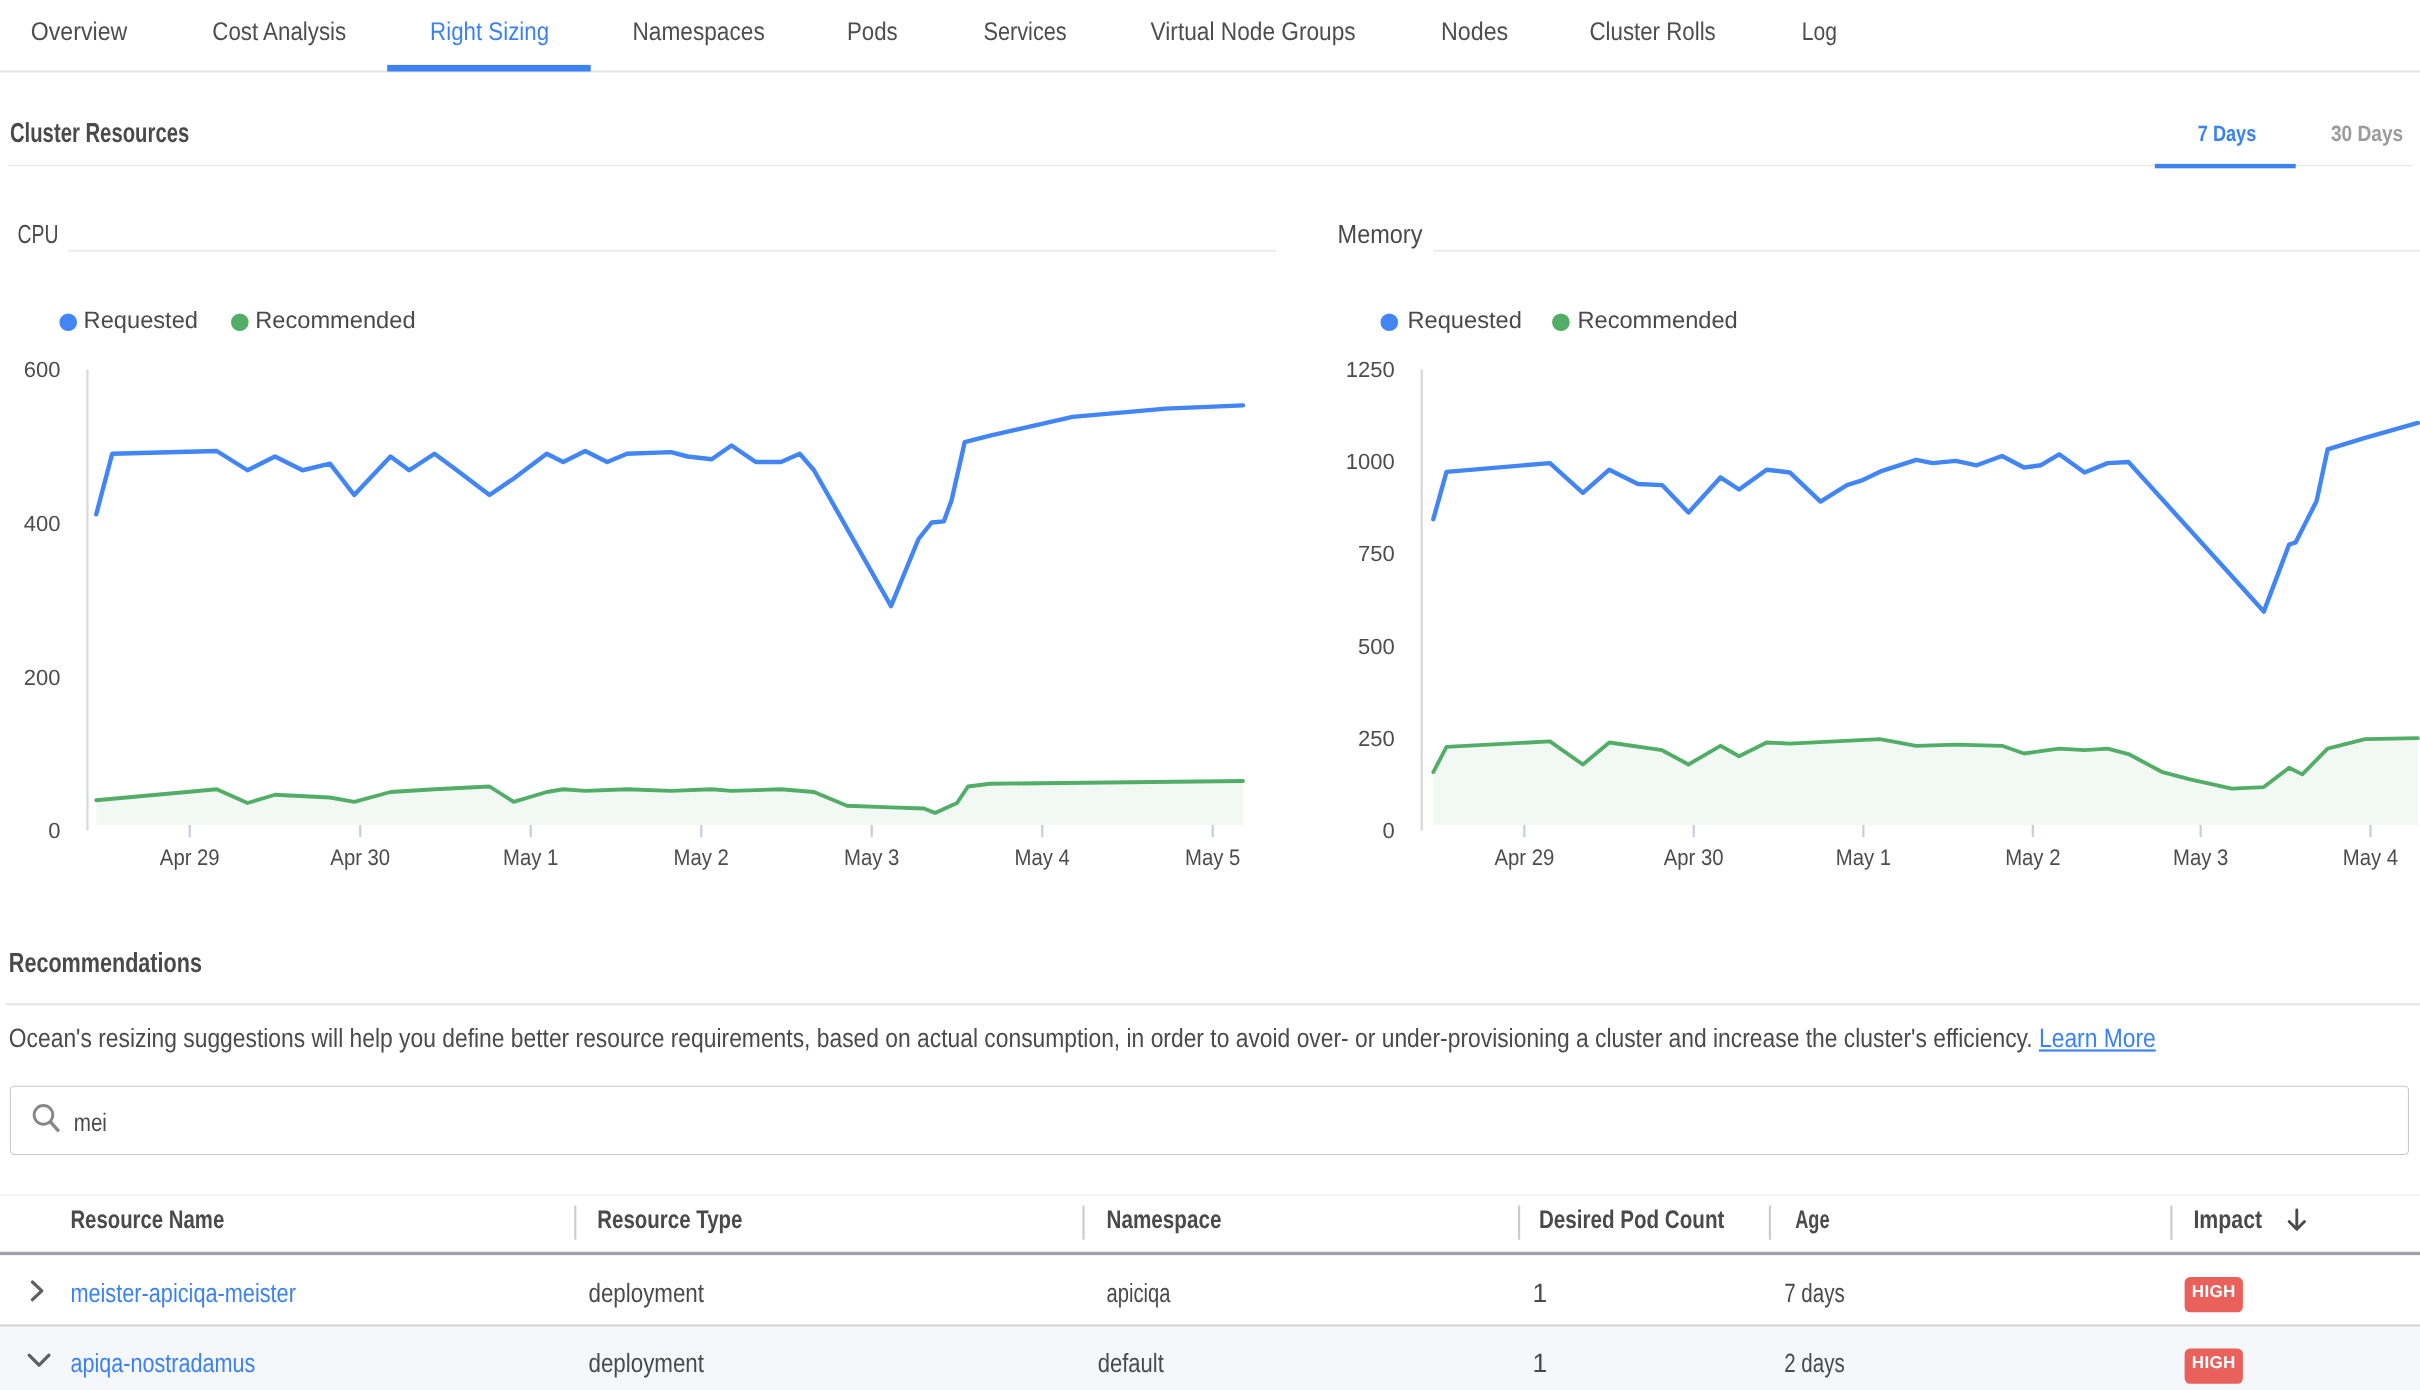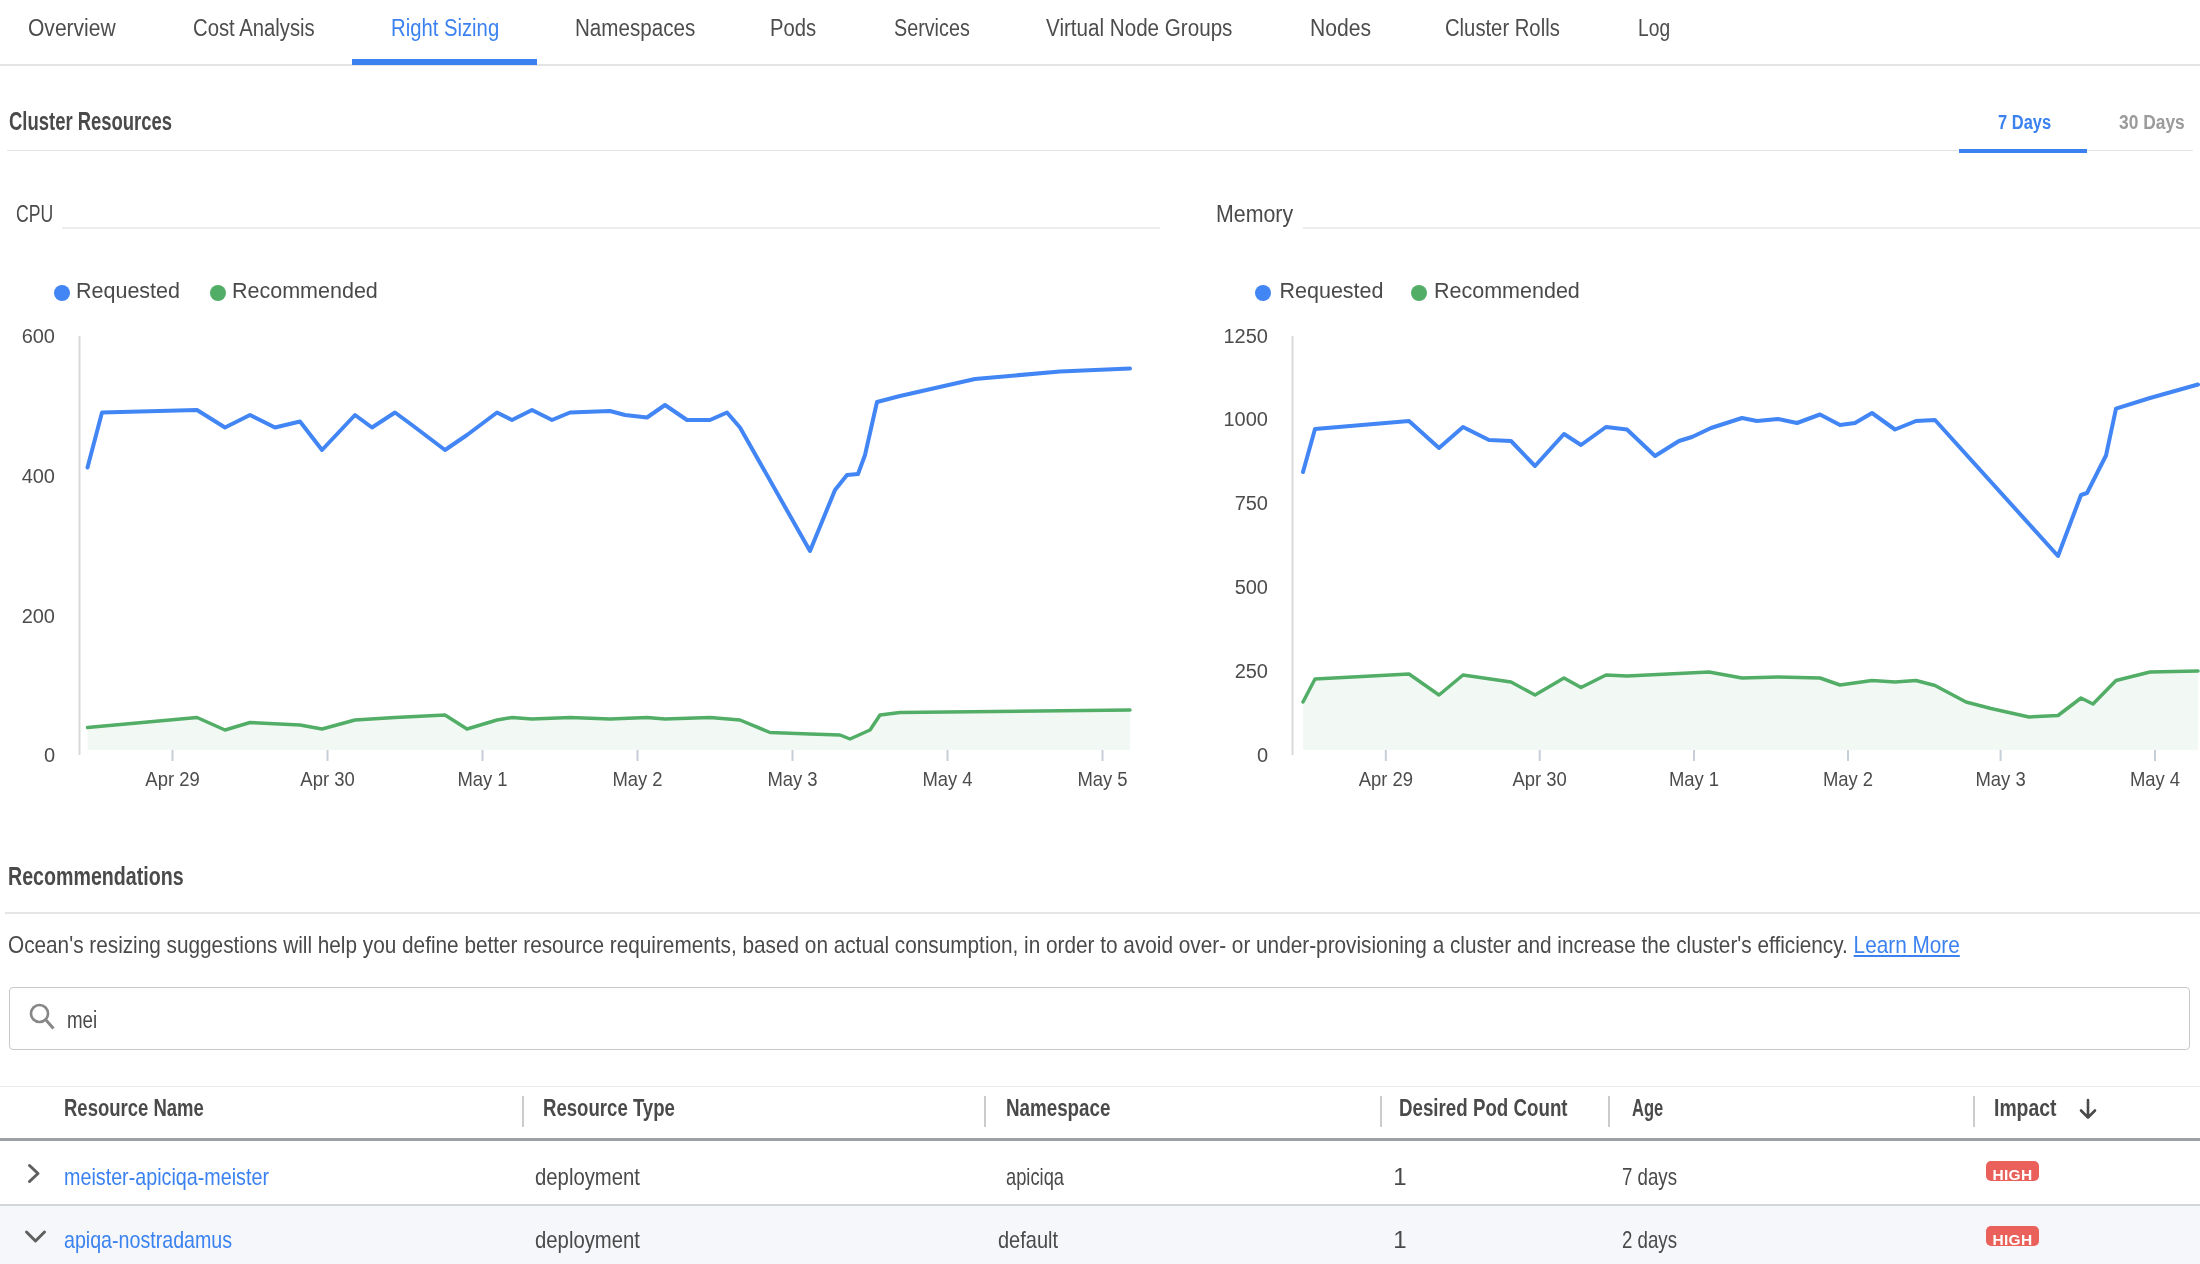--- a/index.html
+++ b/index.html
@@ -1,18 +1,18 @@
 <!DOCTYPE html>
 <html><head><meta charset="utf-8"><style>
 html,body{margin:0;padding:0;}
 body{width:2200px;height:1264px;position:relative;font-family:"Liberation Sans",sans-serif;background:#ffffff;overflow:hidden;}
 .t{position:absolute;line-height:1;white-space:pre;transform-origin:0 0;}
 .ln{position:absolute;}
 .dot{position:absolute;width:16px;height:16px;border-radius:50%;}
-.badge{position:absolute;width:53px;height:20px;border-radius:5px;background:#ea615c;color:#fff;font-weight:700;font-size:15.5px;line-height:28px;text-align:center;letter-spacing:0.3px;}
+.badge{position:absolute;width:53px;height:32px;border-radius:5px;background:#ea615c;color:#fff;font-weight:700;font-size:15.5px;line-height:28px;text-align:center;letter-spacing:0.3px;}
 </style></head><body>
 <div class="t" style="left:27.5px;top:17.3px;font-size:23.3px;color:#4d4d4d;transform:scaleX(0.903);">Overview</div>
 <div class="t" style="left:192.5px;top:17.3px;font-size:23.3px;color:#4d4d4d;transform:scaleX(0.870);">Cost Analysis</div>
 <div class="t" style="left:391.0px;top:17.3px;font-size:23.3px;color:#3b82f0;transform:scaleX(0.870);">Right Sizing</div>
 <div class="t" style="left:575.0px;top:17.3px;font-size:23.3px;color:#4d4d4d;transform:scaleX(0.884);">Namespaces</div>
 <div class="t" style="left:770.0px;top:17.3px;font-size:23.3px;color:#4d4d4d;transform:scaleX(0.868);">Pods</div>
 <div class="t" style="left:893.7px;top:17.3px;font-size:23.3px;color:#4d4d4d;transform:scaleX(0.848);">Services</div>
 <div class="t" style="left:1046.1px;top:17.3px;font-size:23.3px;color:#4d4d4d;transform:scaleX(0.885);">Virtual Node Groups</div>
 <div class="t" style="left:1310.0px;top:17.3px;font-size:23.3px;color:#4d4d4d;transform:scaleX(0.907);">Nodes</div>
 <div class="t" style="left:1445.0px;top:17.3px;font-size:23.3px;color:#4d4d4d;transform:scaleX(0.869);">Cluster Rolls</div>

